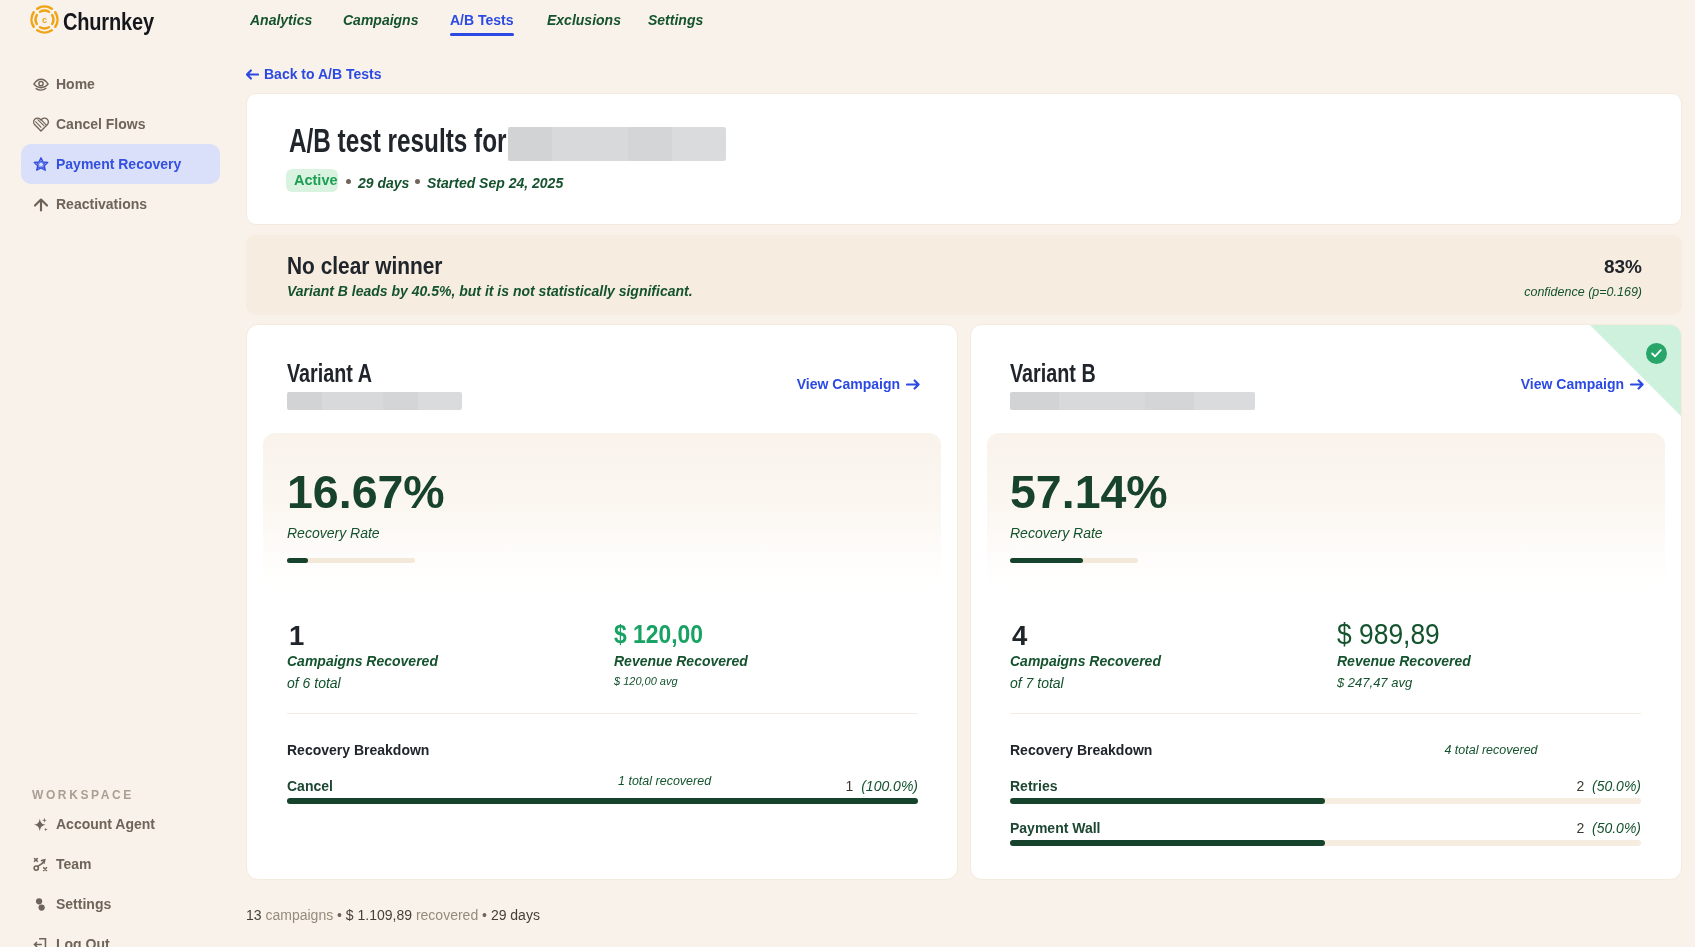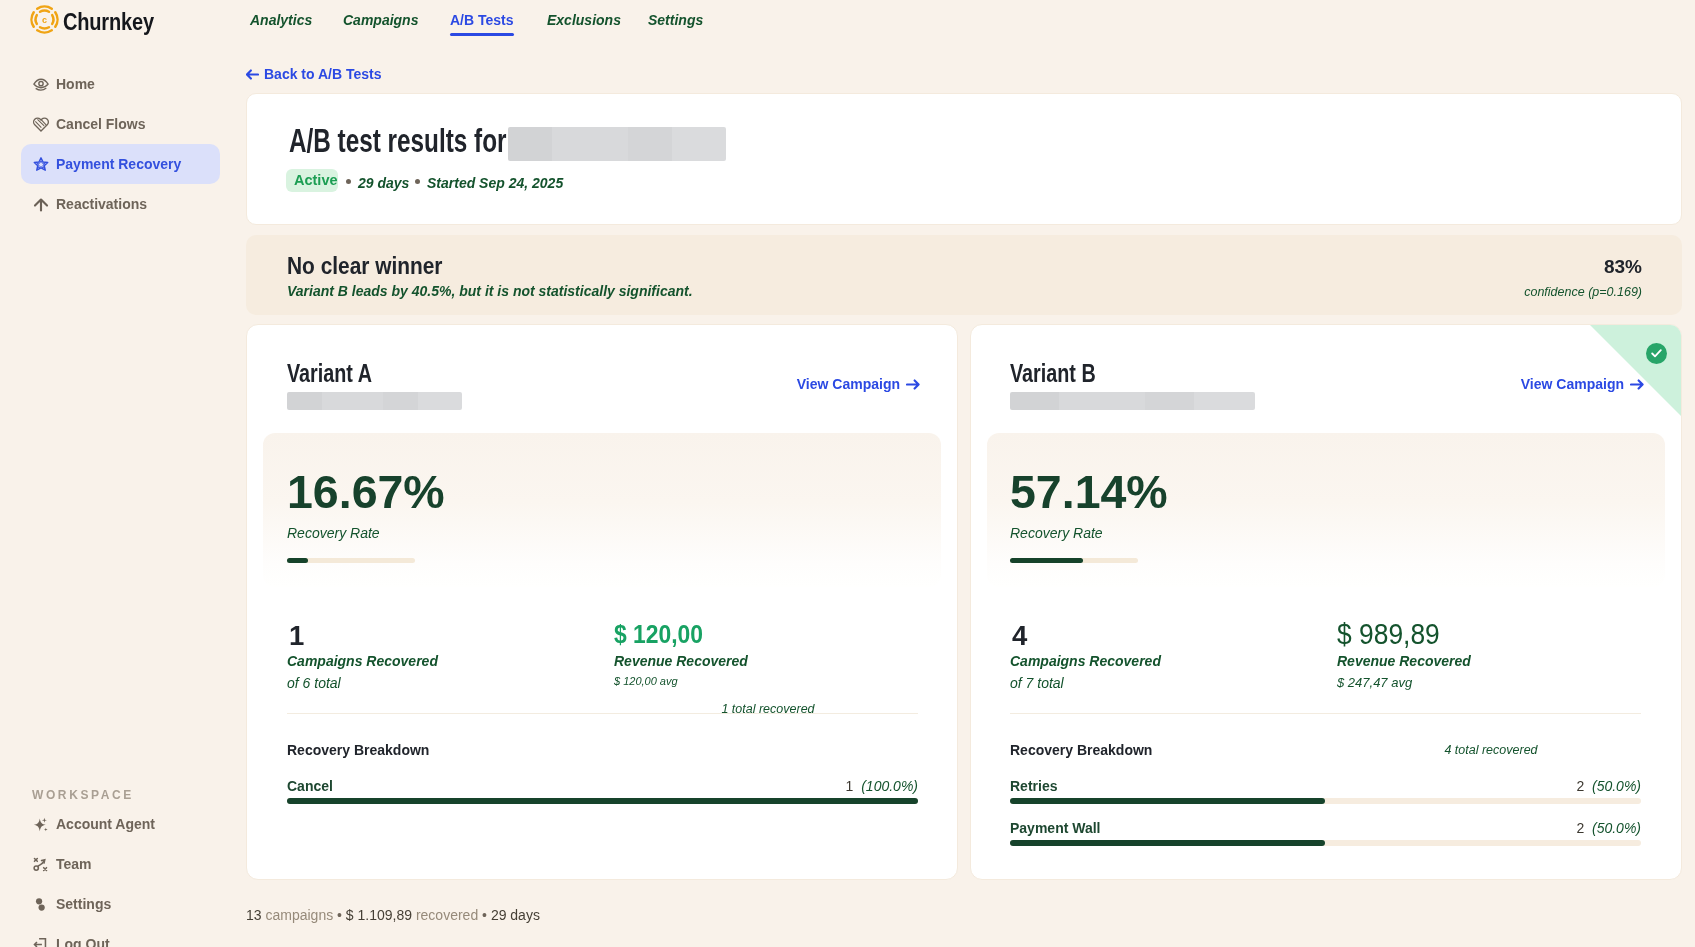--- a/index.html
+++ b/index.html
@@ -129,21 +129,21 @@
     <i style="width:21px;height:5px"></i>
   </div>
 <div class="abs b" style="left:289px;top:622px;font-size:27.5px;color:#20242b;line-height:27.5px">1</div>
 <div class="abs gray b" style="left:287px;top:653px;font-size:14px">Campaigns Recovered</div>
 <div class="abs gray" style="left:287px;top:675px;font-size:14px">of 6 total</div>
 <div class="abs" style="left:614px;top:621px;font-size:26px;font-weight:700;color:#18a263;line-height:26px"><span class="sx" style="transform:scaleX(0.88)">$ 120,00</span></div>
 <div class="abs gray b" style="left:614px;top:653px;font-size:14px">Revenue Recovered</div>
 <div class="abs gray" style="left:614px;top:675px;font-size:11px">$ 120,00 avg</div>
 <div class="abs" style="left:287px;top:713px;width:631px;height:1px;background:#f3ece0"></div>
 <div class="abs b" style="left:287px;top:742px;font-size:14px;color:#20242b">Recovery Breakdown</div>
-<div class="abs gray" style="left:618px;top:702px;width:300px;font-size:12.5px;text-align:center">1 total recovered</div>
+<div class="abs gray" style="left:618px;top:774px;width:300px;font-size:12.5px;text-align:left">1 total recovered</div>
 <div class="abs b" style="left:287px;top:778px;font-size:14px;color:#1d4730">Cancel</div>
 <div class="abs" style="left:618px;top:778px;width:300px;font-size:14px;color:#3c3830;text-align:right">1 &nbsp;<span class="gray">(100.0%)</span></div>
 <div class="bar" style="left:287px;top:798px;width:631px;background:#f6ecdf">
     <i style="width:631px"></i>
   </div>
 
 <div class="card" style="left:970px;top:324px;width:712px;height:556px;overflow:hidden">
   <div class="abs" style="top:0;right:0;width:91px;height:91px;background:#cdf1dc;clip-path:polygon(0 0,100% 0,100% 100%)"></div>
 </div>
 <div class="abs" style="left:1646px;top:343px;width:21px;height:21px;border-radius:50%;background:#28a569"></div>

